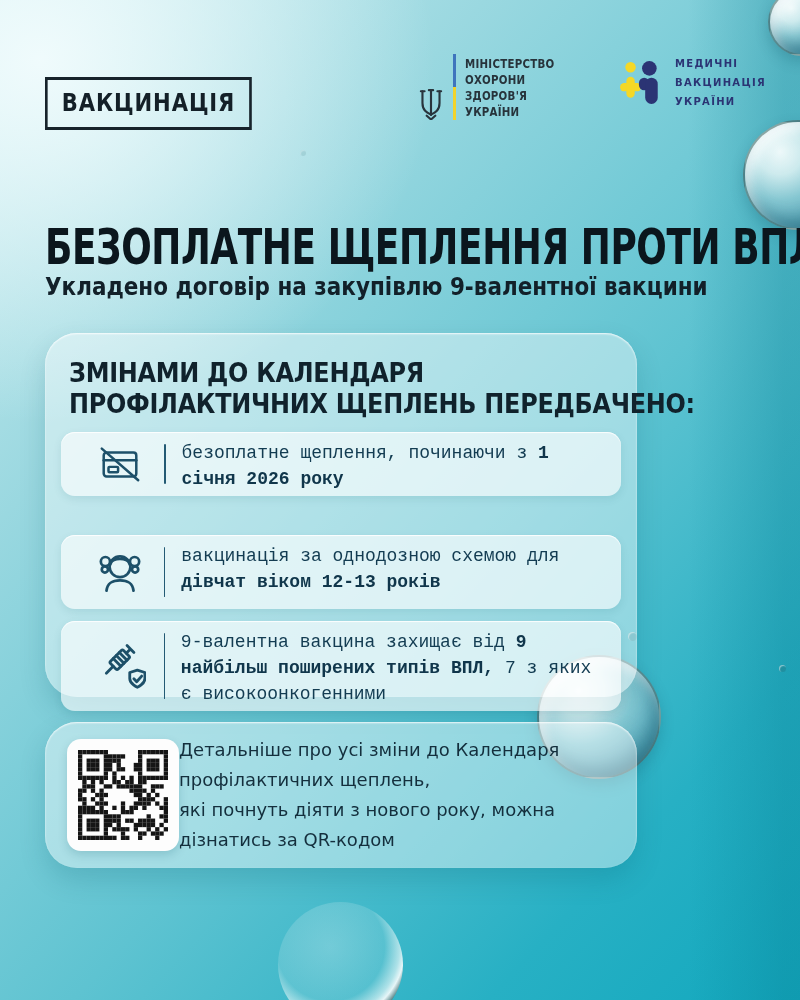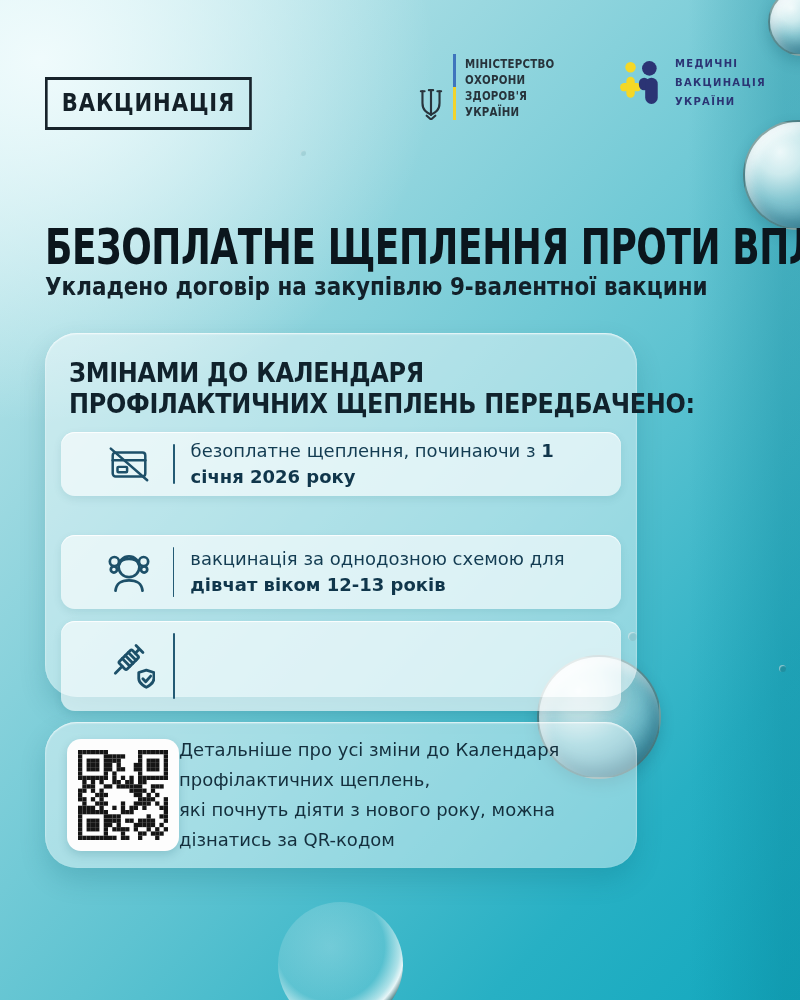--- a/index.html
+++ b/index.html
@@ -67,21 +67,21 @@
   }
   .main-card{top:333px;height:364px;}
   .card-title{
     padding:25px 26px 12px;color:#10222c;font-size:26px;font-weight:800;
     line-height:31px;letter-spacing:-0.3px;
     transform:scaleX(0.92);transform-origin:left top;white-space:nowrap;
   }
   .row{
     margin:0 16px 12px;border-radius:14px;background:rgba(255,255,255,0.62);
     box-shadow:0 3px 8px rgba(8,85,100,0.10), inset 0 1px 1px rgba(255,255,255,0.9);
-    display:flex;align-items:center;padding:8px 16px 8px 38px;
+    display:flex;padding:8px 16px 8px 29px;font-family:Liberation Mono, monospace;
   }
   .row-1{height:48px;} .row-2{height:58px;margin-top:39px;} .row-3{height:74px;}
   .icon-box{width:60px;flex:0 0 60px;display:flex;justify-content:center;align-items:center;}
   .vsep{width:2px;align-self:stretch;margin:4px 16px 4px 14px;background:#235a74;border-radius:1px;}
   .row-text{color:#133c52;font-size:18px;line-height:26px;}
   .row-text b{font-weight:700;color:#10364b;}
   
   .qr-card{top:722px;height:146px;display:flex;align-items:center;}
   .qr-tile{
     width:112px;height:112px;flex:0 0 112px;margin-left:22px;border-radius:14px;
@@ -192,20 +192,21 @@
             <path d="M22 3.5 v5.5 M17.5 3.5 h9"></path>
             <path d="M17 13 h10 M17 17 h10 M17 21 h10"></path>
             <path d="M22 26 v9"></path>
           </g>
           <path d="M33 30 l7-2.2 7 2.2 v5.5 c0 5-7 8.2-7 8.2 s-7-3.2-7-8.2 z"></path>
           <path d="M36.8 35.8 l2.6 2.7 4.6-5.2"></path>
         </g>
       </svg>
     </div>
     <div class="vsep"></div>
+    <div class="row-text"><span>9-валентна вакцина захищає від </span><b>9 найбільш поширених типів ВПЛ,</b><span> 7 з яких є високоонкогенними</span></div>
   </div>
 </div>
 
 <div class="glass qr-card">
   <div class="qr-tile">
     <svg viewBox="0 0 21 21" fill="#151515">
         <rect x="0" y="0" width="1" height="1"></rect>
         <rect x="1" y="0" width="1" height="1"></rect>
         <rect x="2" y="0" width="1" height="1"></rect>
         <rect x="3" y="0" width="1" height="1"></rect>

